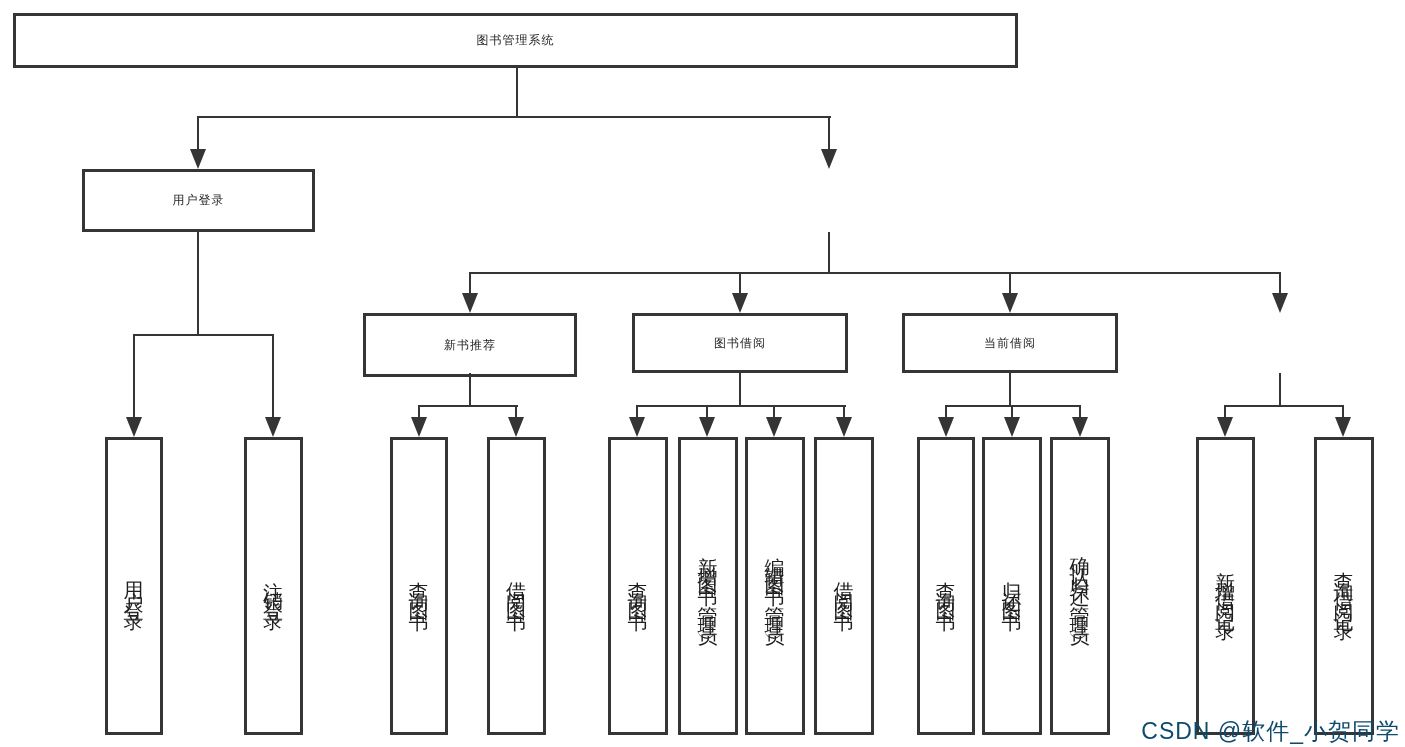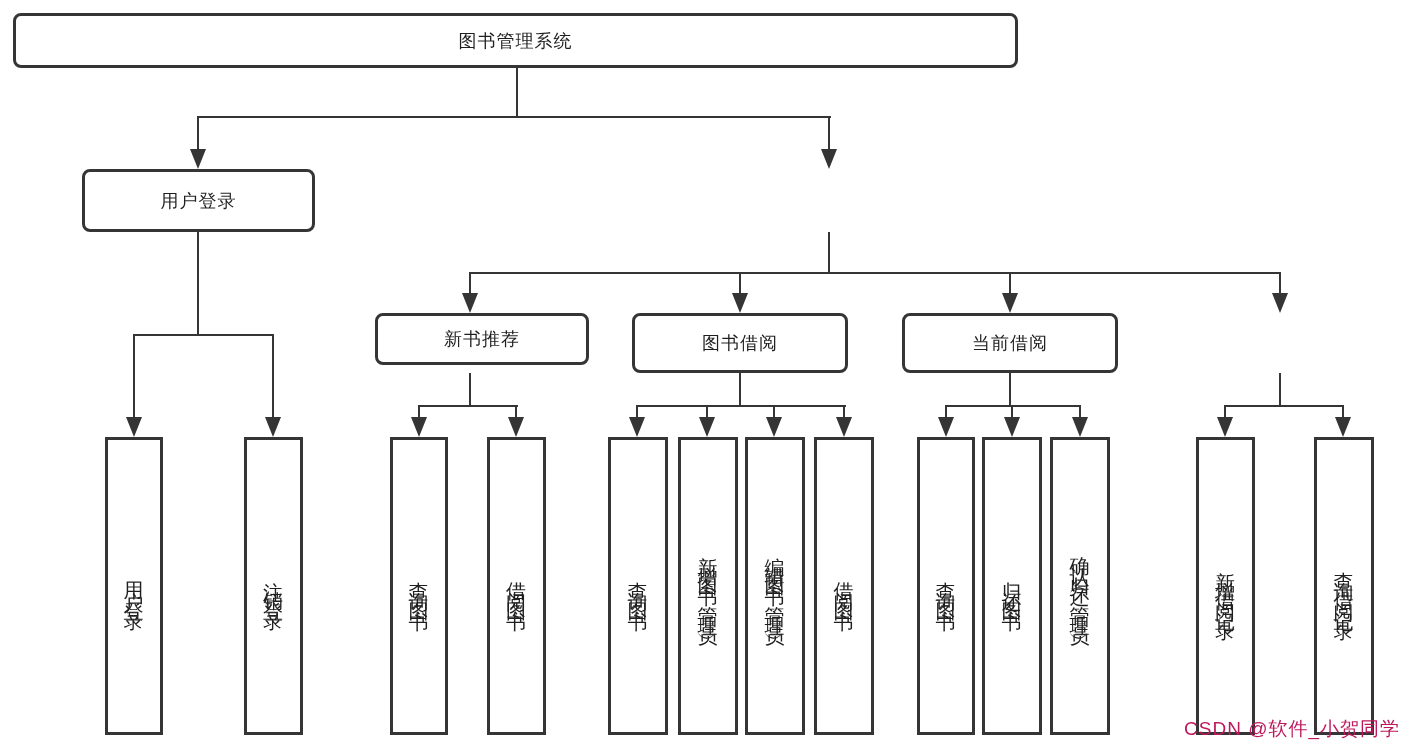--- a/index.html
+++ b/index.html
@@ -5,33 +5,33 @@
   html,body{margin:0;padding:0;background:#ffffff;}
   .stage{
     position:relative;width:1405px;height:747px;background:#ffffff;
     font-family:"Liberation Sans","DejaVu Sans",sans-serif;overflow:hidden;
   }
   .box{
     position:absolute;box-sizing:border-box;background:#ffffff;
     border:3px solid #353535;display:flex;align-items:center;justify-content:center;
     color:#1f1f1f;
   }
-  .hbox{font-size:18px;letter-spacing:1px;border-radius:8px;}
+  .hbox{font-size:12px;letter-spacing:1px;}
   .vbox span{
     writing-mode:vertical-rl;text-orientation:mixed;
     font-size:20px;letter-spacing:10px;line-height:1.1;
   }
   .line{position:absolute;background:#353535;}
   .arrow{
     position:absolute;width:0;height:0;
     border-left:8px solid transparent;border-right:8px solid transparent;
     border-top:20px solid #353535;
   }
   .watermark{
-    position:absolute;top:716px;right:5px;font-size:19px;color:#be185d;
+    position:absolute;top:716px;right:5px;font-size:23px;color:#0c4a6e;
     letter-spacing:1px;z-index:5;
   }
 </style>
 </head>
 <body>
 
 <div class="stage">
 
   <div class="box hbox" style="left:13px;top:13px;width:1005px;height:55px;">
     <span>图书管理系统</span>
@@ -59,21 +59,21 @@
   <div class="line" style="left:469px;top:272px;width:812px;height:2px;"></div>
   <div class="line" style="left:469px;top:272px;width:2px;height:25px;"></div>
   <div class="arrow" style="left:462px;top:293px;"></div>
   <div class="line" style="left:739px;top:272px;width:2px;height:25px;"></div>
   <div class="arrow" style="left:732px;top:293px;"></div>
   <div class="line" style="left:1009px;top:272px;width:2px;height:25px;"></div>
   <div class="arrow" style="left:1002px;top:293px;"></div>
   <div class="line" style="left:1279px;top:272px;width:2px;height:25px;"></div>
   <div class="arrow" style="left:1272px;top:293px;"></div>
 
-  <div class="box hbox" style="left:363px;top:313px;width:214px;height:52px;margin-left:12px;">
+  <div class="box hbox" style="left:363px;top:313px;width:214px;height:64px;">
     <span>新书推荐</span>
   </div>
   <div class="box hbox" style="left:632px;top:313px;width:216px;height:60px;">
     <span>图书借阅</span>
   </div>
   <div class="box hbox" style="left:902px;top:313px;width:216px;height:60px;">
     <span>当前借阅</span>
   </div>
 
   <div class="line" style="left:469px;top:373px;width:2px;height:34px;"></div>

